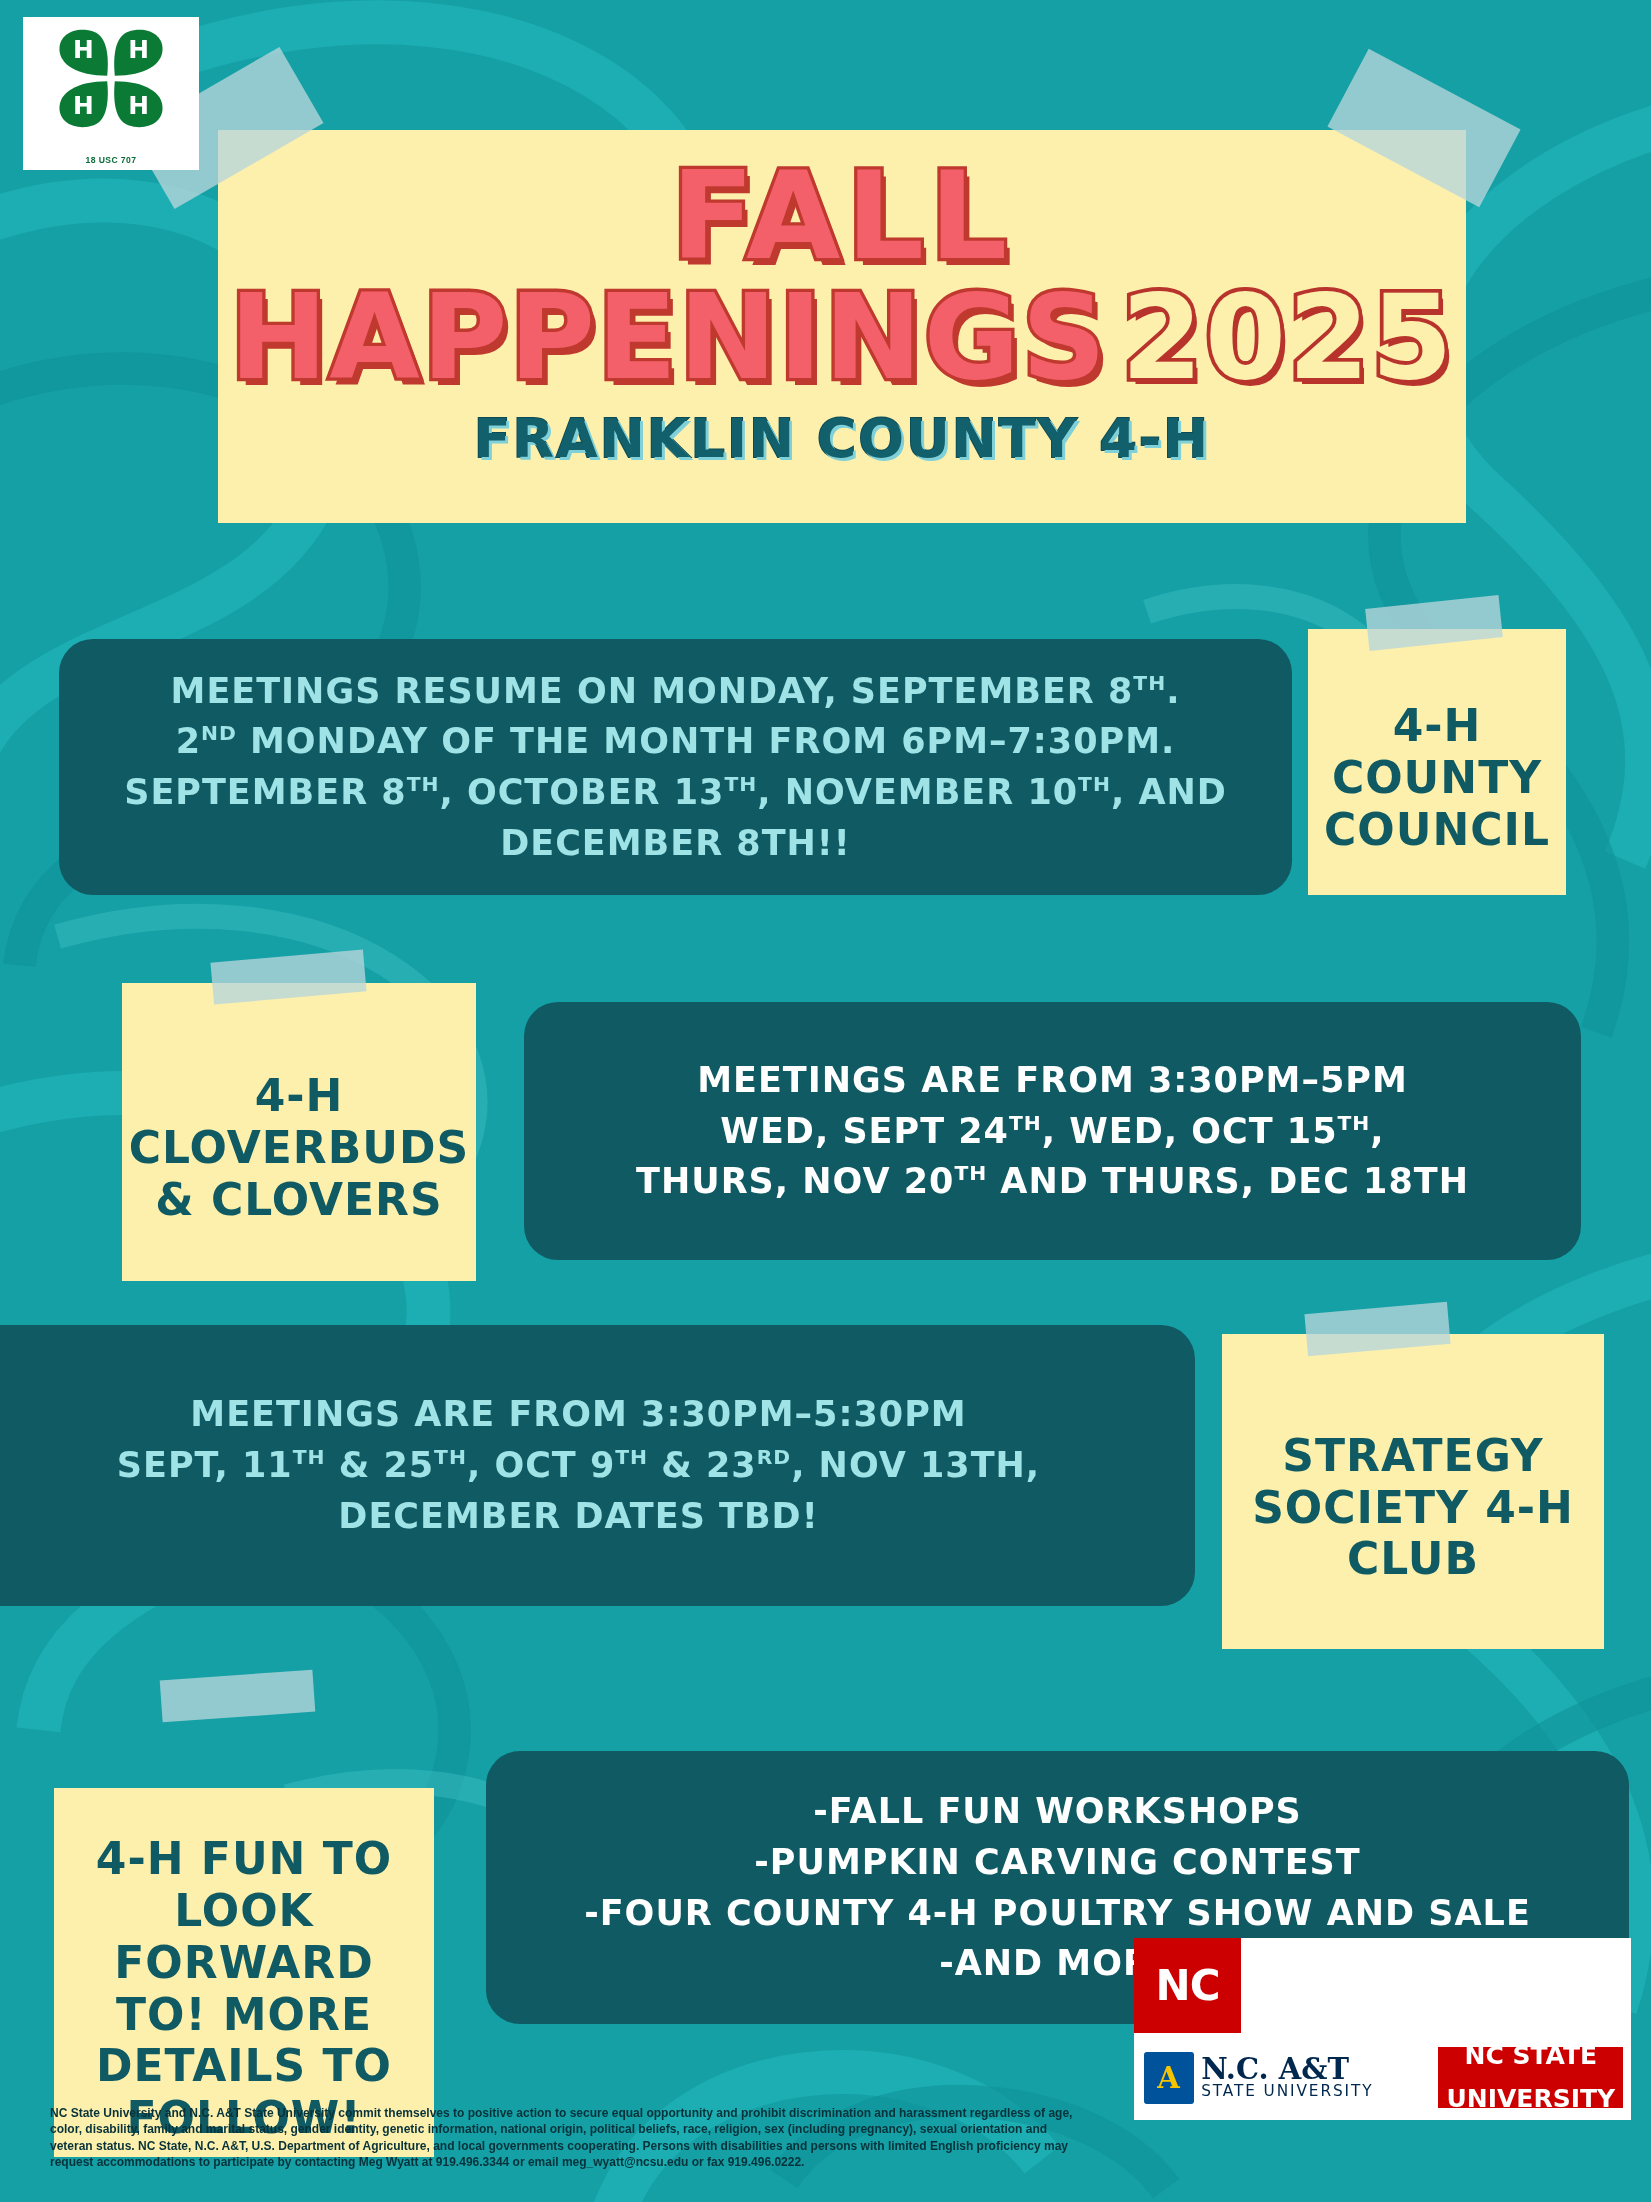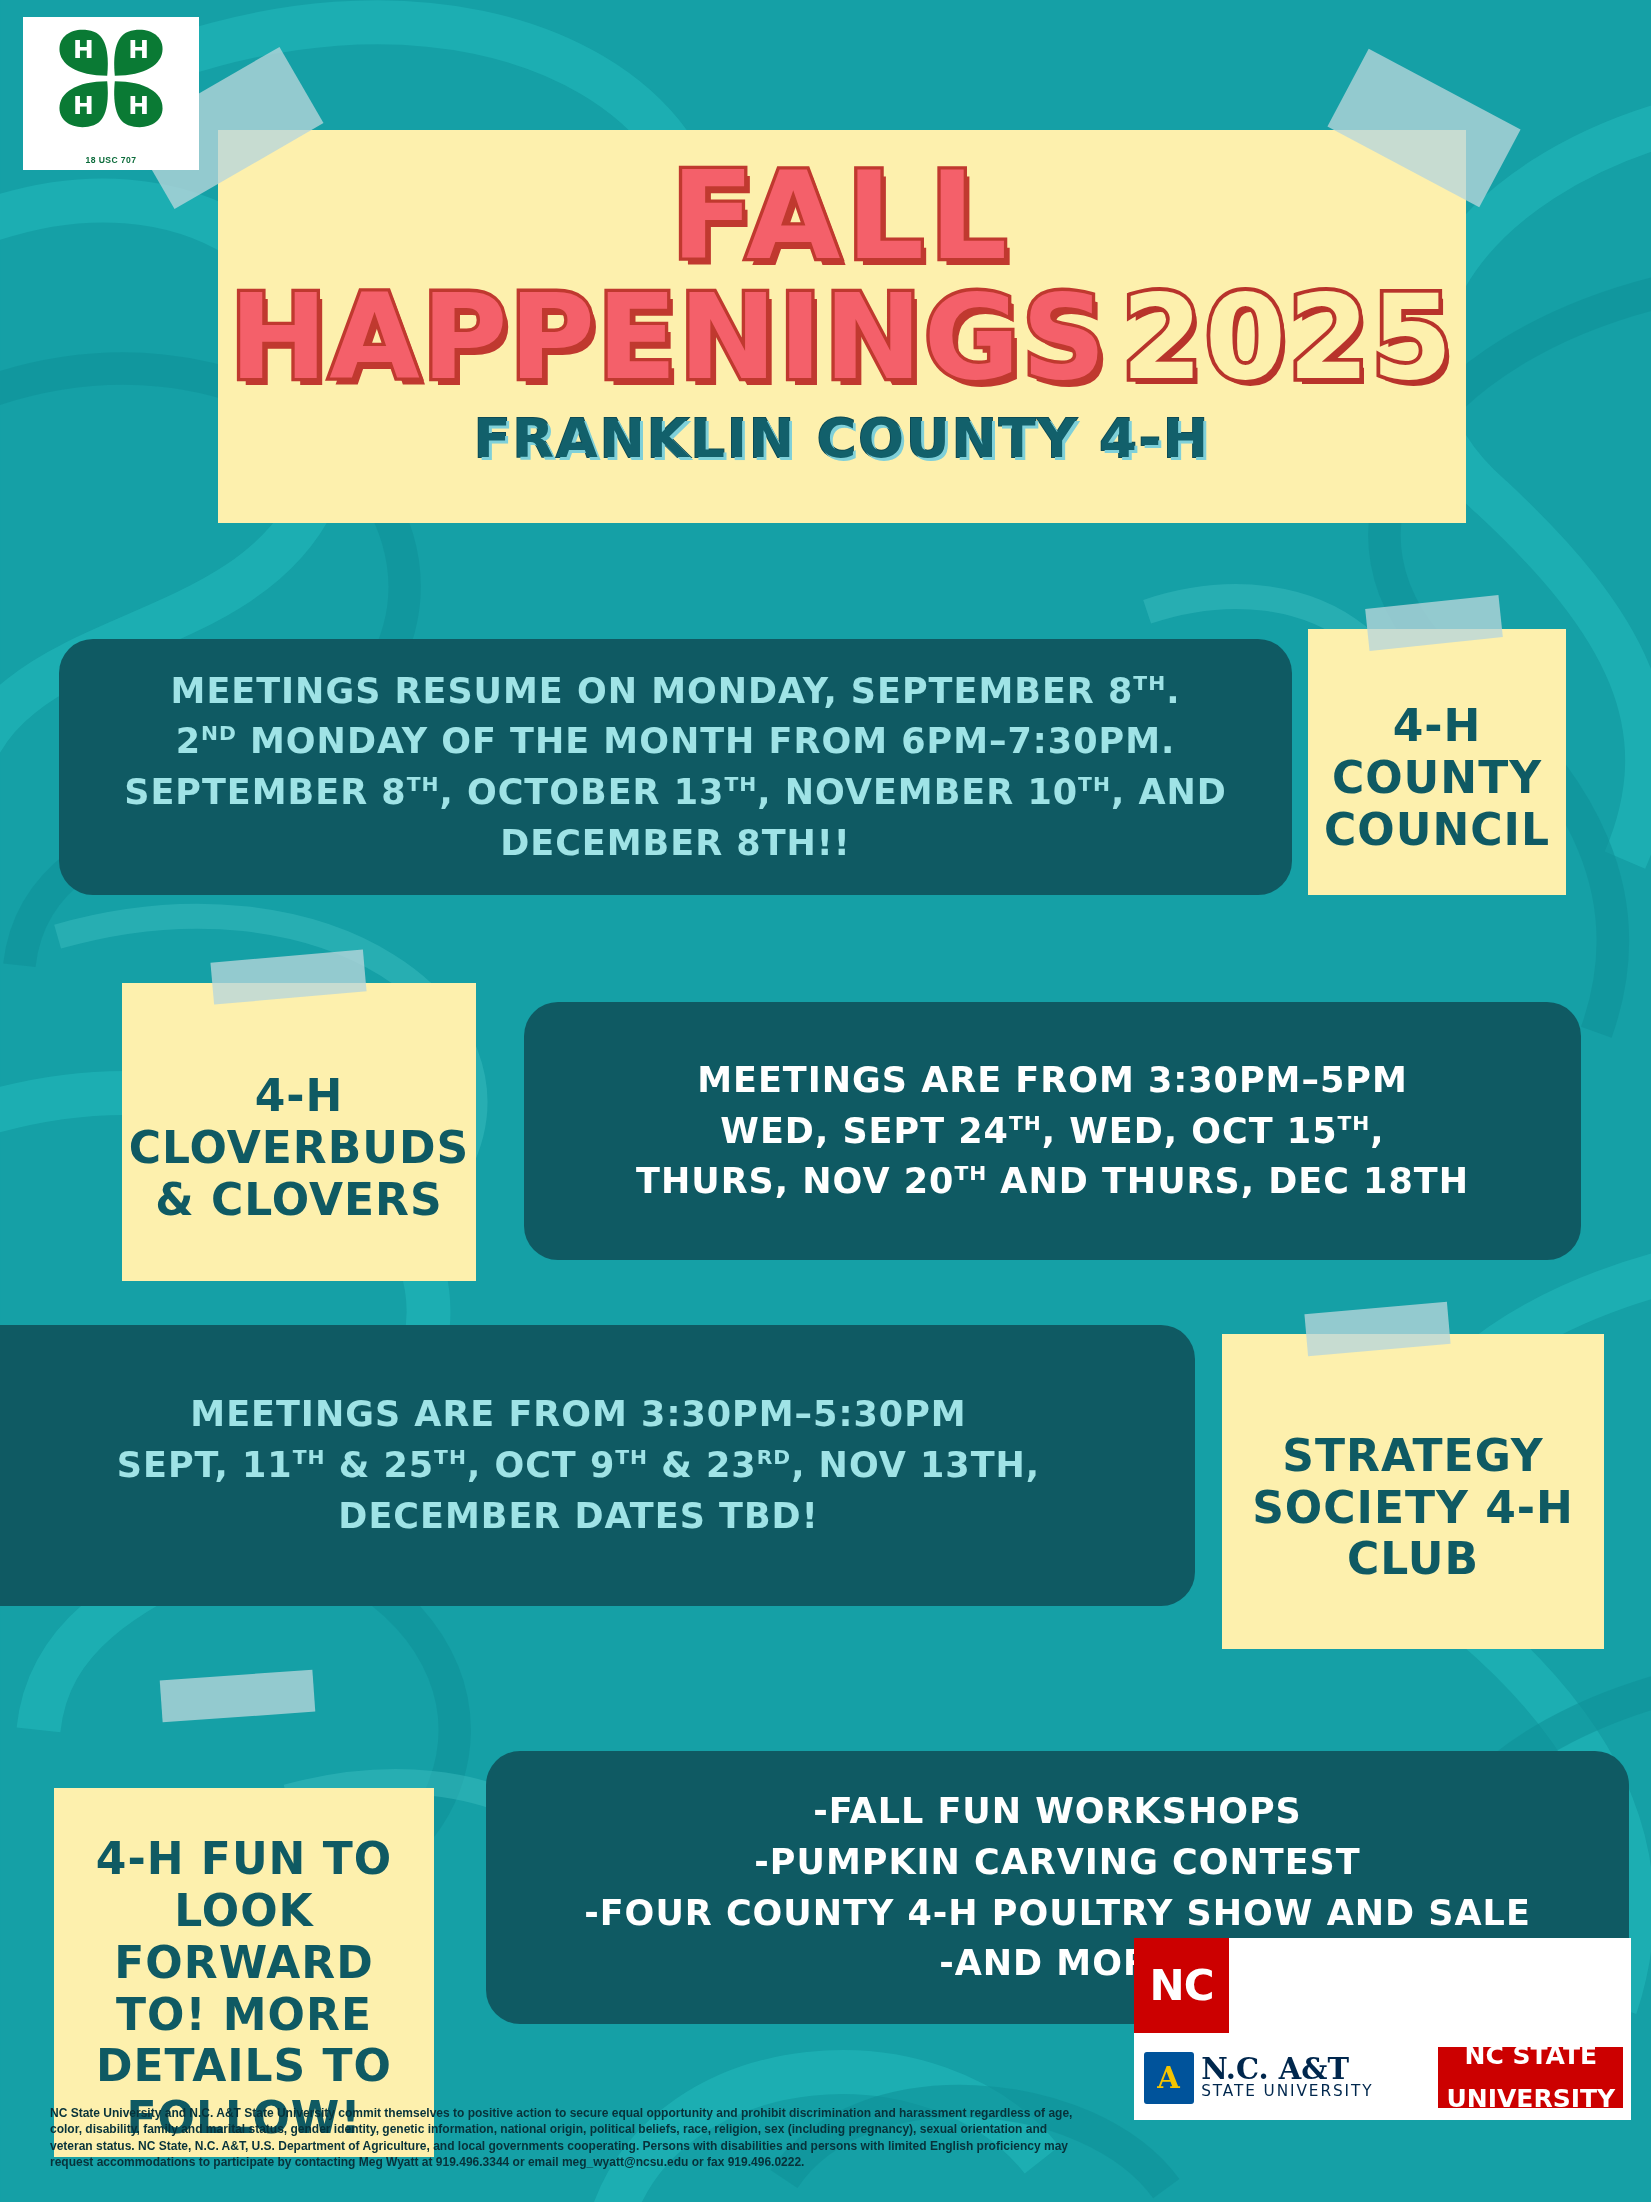--- a/index.html
+++ b/index.html
@@ -160,21 +160,21 @@
     flex-direction: column;
   }
   .nc-top {
     flex: 1.12;
     display: flex;
     align-items: stretch;
   }
   .nc-red {
     background: #cc0000;
     color: #ffffff;
-    width: 95px;
+    width: 107px;
     display: flex;
     align-items: center;
     justify-content: center;
     font-family: "DejaVu Sans", sans-serif;
     font-weight: bold;
     font-size: 42px;
     letter-spacing: -1px;
   }
   .nc-coop {
     flex: 1;

